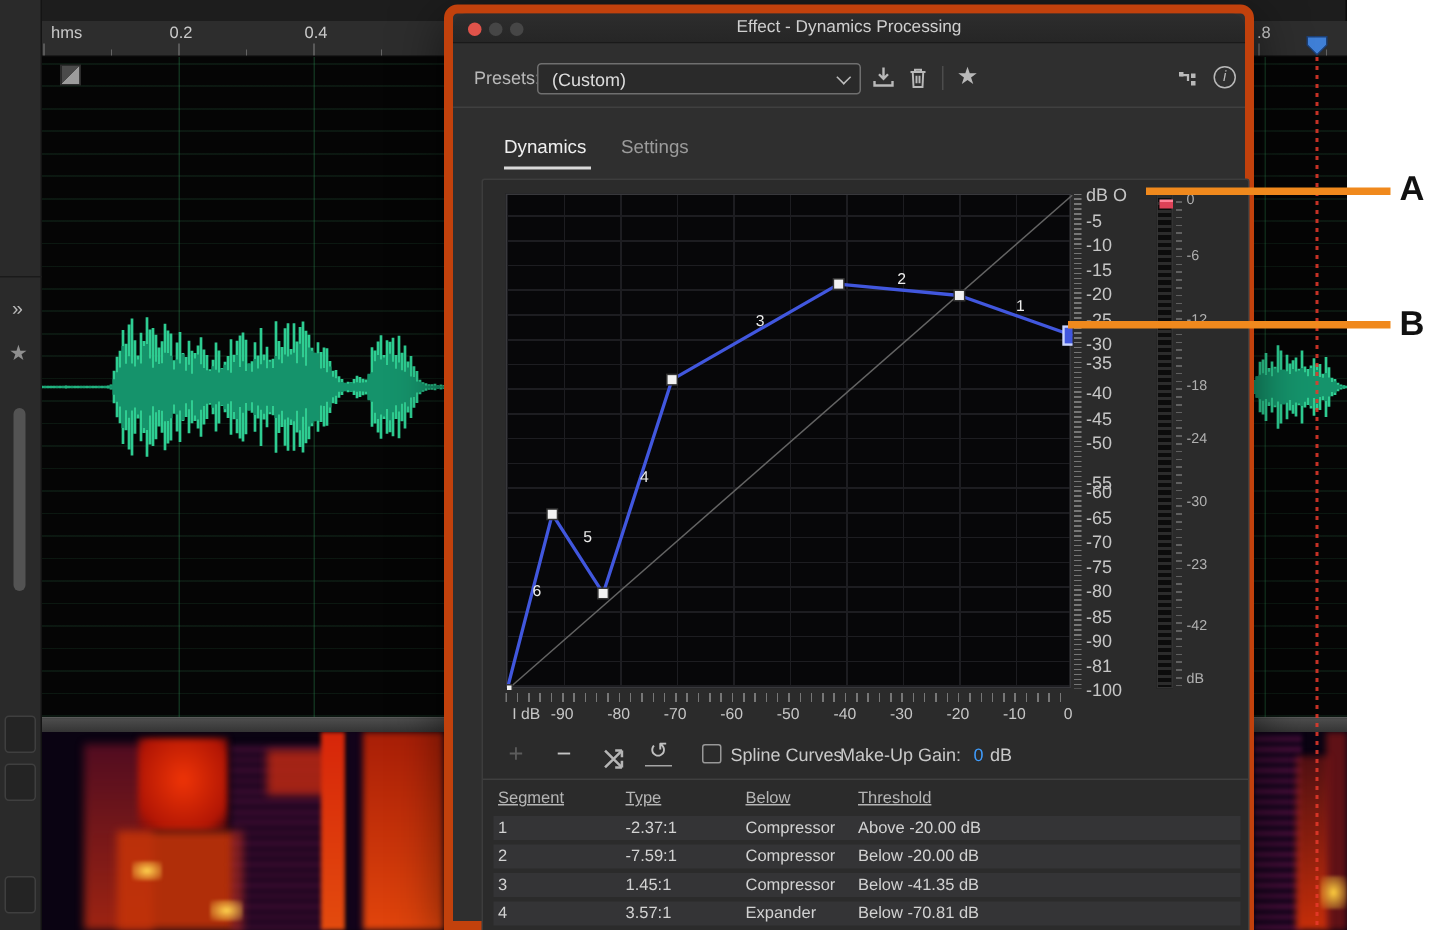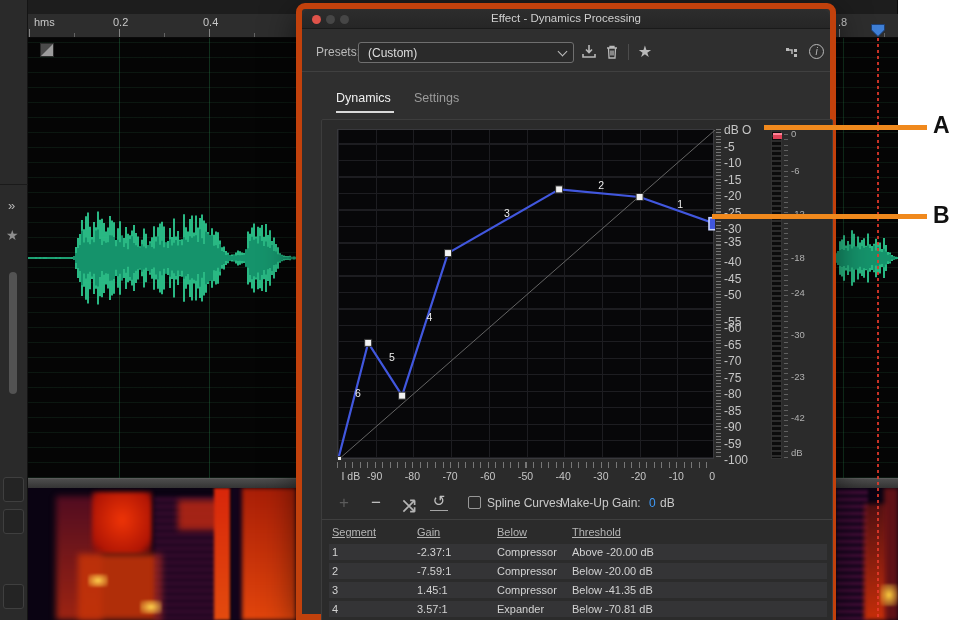--- a/index.html
+++ b/index.html
@@ -257,21 +257,21 @@
           <span style="top: 142.5px;">-45</span>
           <span style="top: 159px;">-50</span>
           <span style="top: 186px;">-55</span>
           <span style="top: 192px;">-60</span>
           <span style="top: 208.5px;">-65</span>
           <span style="top: 225px;">-70</span>
           <span style="top: 241.5px; text-align: center;">-75</span>
           <span style="top: 258px;">-80</span>
           <span style="top: 274.5px;">-85</span>
           <span style="top: 291px;">-90</span>
-          <span style="top: 307.5px;">-59</span>
+          <span style="top: 307.5px;">-81</span>
           <span style="top: 324px;">-100</span>
         </div>
       <div class="xticks"></div>
       <div class="xlabels" id="xlabels">
           <span class="left" style="left: 4.524px;">I dB</span>
           <span style="left: 37.7px;">-90</span>
           <span style="left: 75.4px;">-80</span>
           <span style="left: 113.1px;">-70</span>
           <span style="left: 150.8px;">-60</span>
           <span style="left: 188.5px;">-50</span>
@@ -310,21 +310,21 @@
         <span class="lbl spline-lbl">Spline Curves</span>
         <span class="lbl makeup-lbl">Make-Up Gain:</span>
         <span class="lbl makeup-val">0</span>
         <span class="lbl makeup-unit">dB</span>
       </div>
       <div class="tsep"></div>
 
       <div class="seg-table" id="segtable">
           <div class="thead">
             <span class="c0">Segment</span>
-            <span class="c1">Gain</span>
+            <span class="c1">Type</span>
             <span class="c2">Below</span>
             <span class="c3">Threshold</span>
           </div>
           <div class="trow">
             <span class="c0">1</span>
             <span class="c1">-2.37:1</span>
             <span class="c2">Compressor</span>
             <span class="c3">Above -20.00 dB</span>
           </div>
           <div class="trow">

